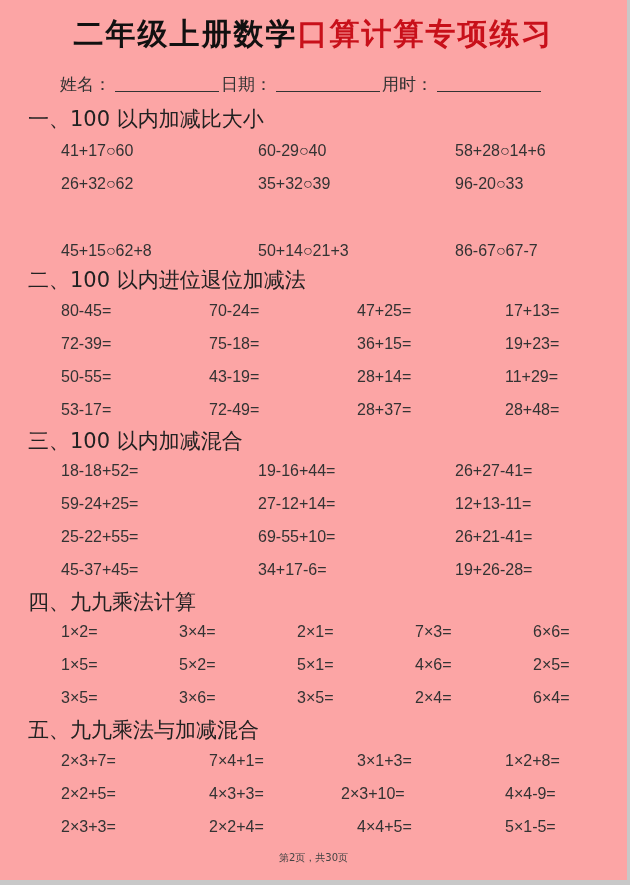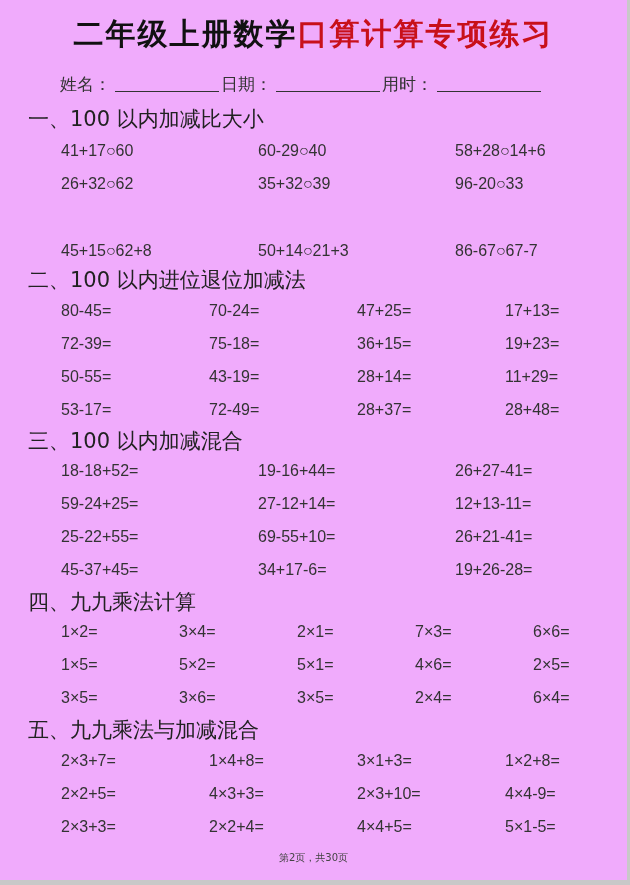--- a/index.html
+++ b/index.html
@@ -5,21 +5,21 @@
   html, body { margin: 0; padding: 0; }
   body {
     width: 630px; height: 885px; overflow: hidden;
     background: #c8c8c8;
     font-family: "DejaVu Sans", "Liberation Sans", sans-serif;
     color: #222;
   }
   .page {
     position: absolute; left: 0; top: 0;
     width: 627px; height: 880px;
-    background: #f0abfc;
+    background: #fca5a5;
   }
   .title {
     position: absolute; top: 14px; left: 0; width: 627px;
     text-align: center;
     font-family: "DejaVu Serif", "Liberation Serif", serif;
     font-weight: bold; font-size: 30px; letter-spacing: 2px;
     color: #111;
   }
   .title .red { color: #c8101a; }
   .info {
@@ -139,28 +139,28 @@
     <span class="item" style="left:61px">3×5=</span>
     <span class="item" style="left:179px">3×6=</span>
     <span class="item" style="left:297px">3×5=</span>
     <span class="item" style="left:415px">2×4=</span>
     <span class="item" style="left:533px">6×4=</span>
   </div>
 
   <div class="section-title" style="top:716px">五、九九乘法与加减混合</div>
   <div class="row" style="top:752px">
     <span class="item" style="left:61px">2×3+7=</span>
-    <span class="item" style="left:209px">1×4+8=</span>
+    <span class="item" style="left:209px">7×4+1=</span>
     <span class="item" style="left:357px">3×1+3=</span>
     <span class="item" style="left:505px">1×2+8=</span>
   </div>
   <div class="row" style="top:785px">
     <span class="item" style="left:61px">2×2+5=</span>
     <span class="item" style="left:209px">4×3+3=</span>
-    <span class="item" style="left:357px">2×3+10=</span>
+    <span class="item" style="left:341px">2×3+10=</span>
     <span class="item" style="left:505px">4×4-9=</span>
   </div>
   <div class="row" style="top:818px">
     <span class="item" style="left:61px">2×3+3=</span>
     <span class="item" style="left:209px">2×2+4=</span>
     <span class="item" style="left:357px">4×4+5=</span>
     <span class="item" style="left:505px">5×1-5=</span>
   </div>
 
   <div class="footer">第2页，共30页</div>

